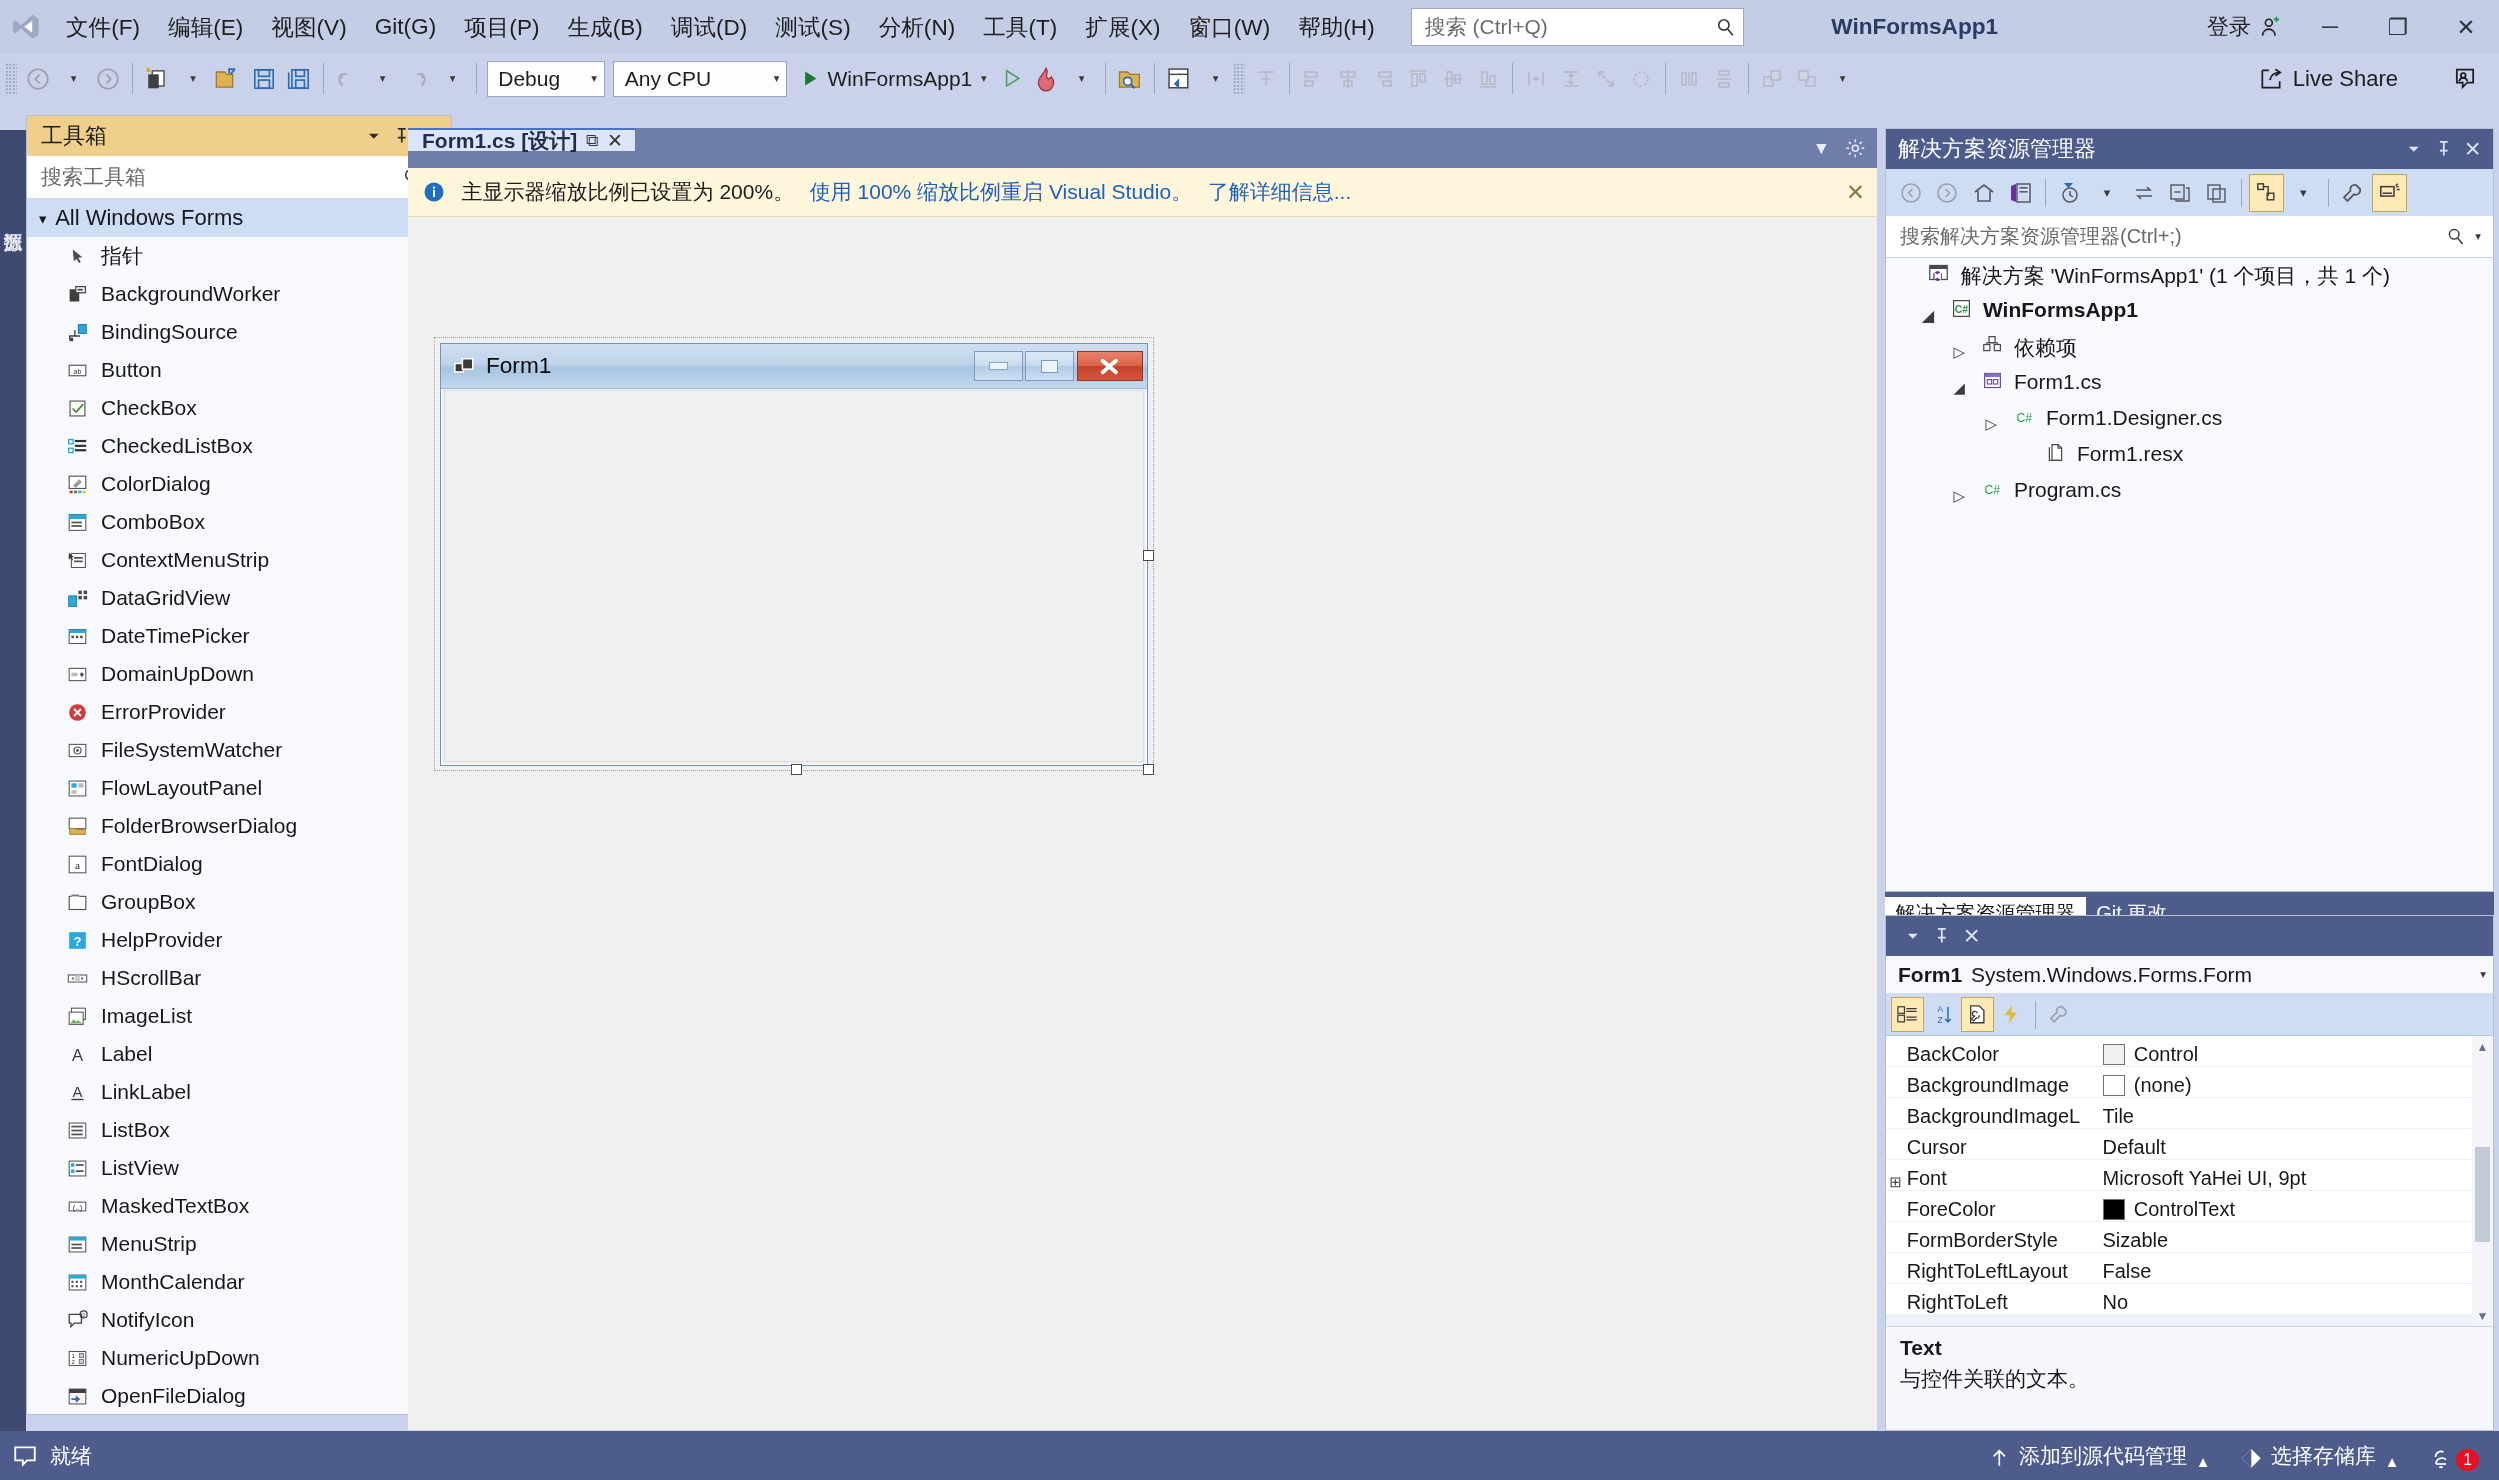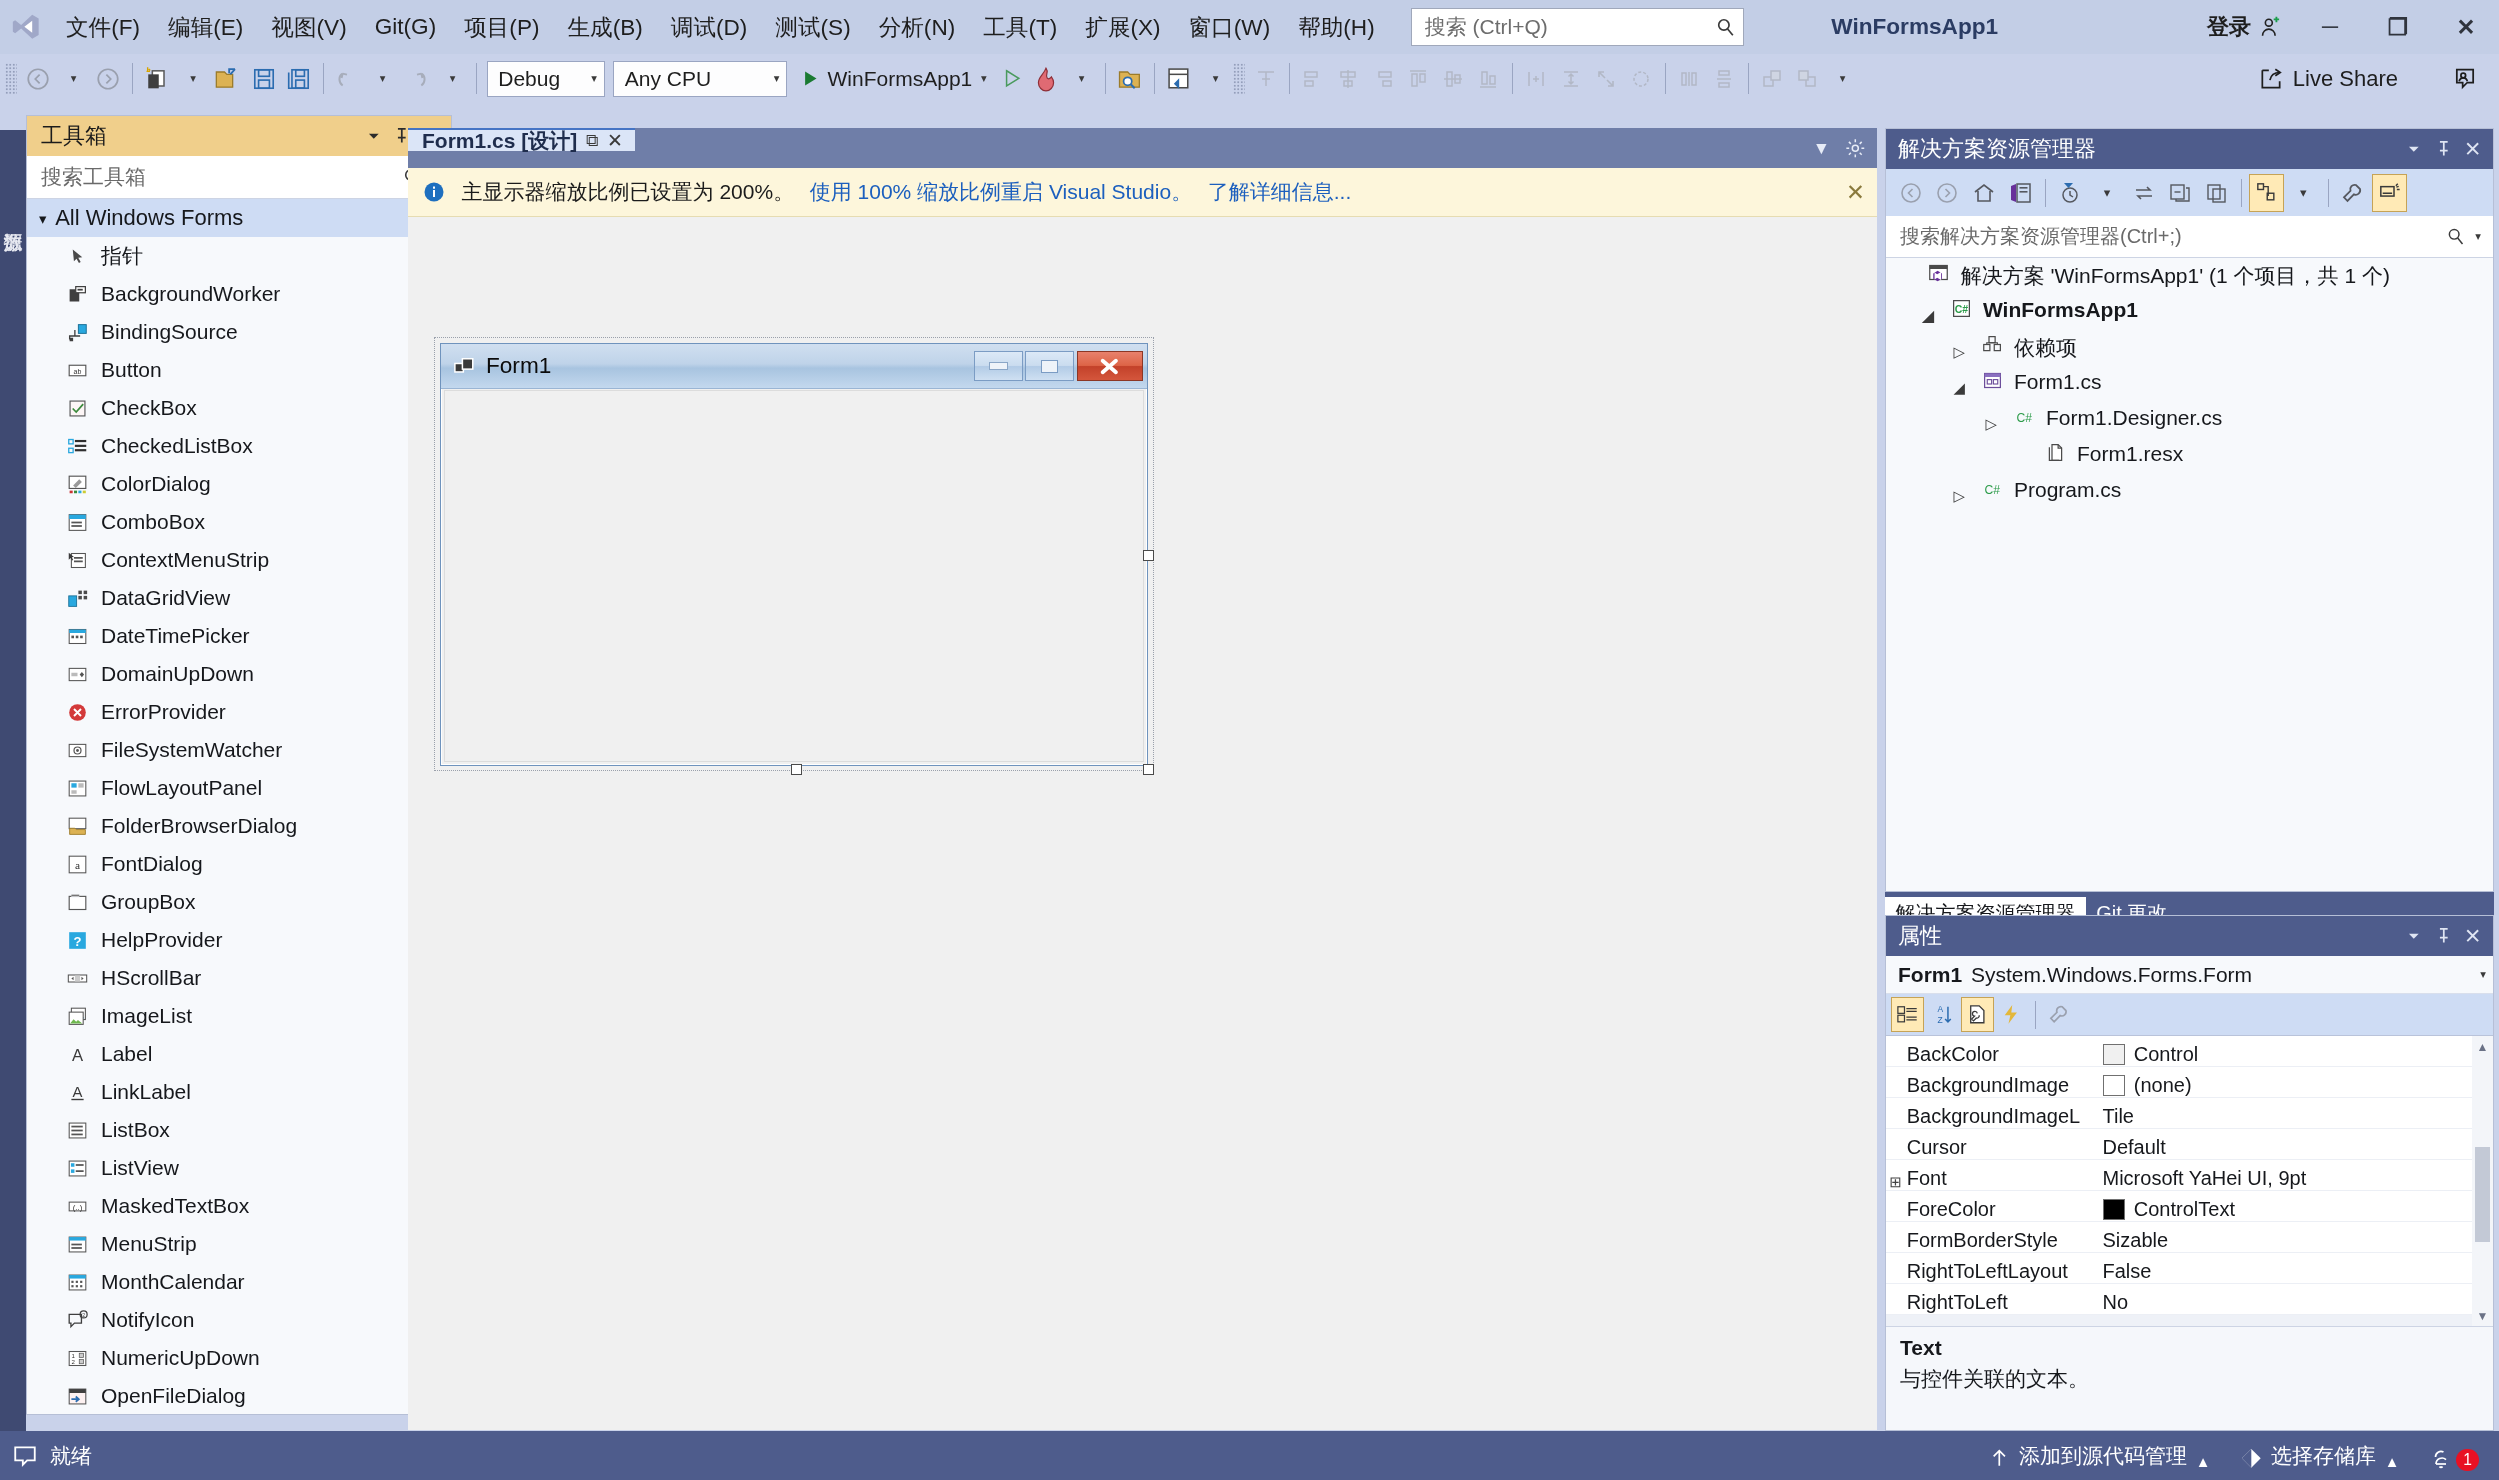--- a/index.html
+++ b/index.html
@@ -35,21 +35,21 @@
   .search-box input {
     border: 0; outline: none; background: transparent; flex: 1;
     font-size: 21px; color: #701a75; font-family: "Liberation Sans", sans-serif;
   }
   .search-box input::placeholder { color: #6d6d6d; }
   .app-title {
     margin-left: 87px; font-size: 22.6px; font-weight: bold; color: #2b3c63; white-space: nowrap;
   }
   .title-right {
     position: absolute; right: 0; top: 0; height: 54px;
-    display: flex; align-items: flex-start; font-weight: bold;
+    display: flex; align-items: flex-start;
   }
   .signin {
     display: flex; align-items: center; gap: 7px;
     font-size: 22px; color: #1e1e1e; padding: 0 12px; height: 54px;
   }
   .win-btn {
     width: 68px; height: 54px; display: flex; align-items: center; justify-content: center;
     color: #30343d; font-size: 22.6px;
   }
 
@@ -1236,21 +1236,20 @@
   </div>
 </div>
 
 <div class="panel-tabs">
   <div class="ptab active">解决方案资源管理器</div>
   <div class="ptab">Git 更改</div>
 </div>
 
 <div class="prop-panel" style="top:915px; height:516px;">
   <div class="panel-hdr">
-    <div class="title">属性</div>
     <div class="panel-hdr-btn">
       <svg width="15.6" height="15.6" viewBox="0 0 16 16">
           <path d="M3 6l5 5 5-5z" fill="#dfe5f3"></path>
         </svg>
     </div>
     <div class="panel-hdr-btn">
       <svg width="15.6" height="17.4" viewBox="0 0 16 18">
           <path d="M4 2h8M8 2v9M4 11h8M8 11v5" stroke="#dfe5f3" stroke-width="1.8" fill="none"></path>
         </svg>
     </div>

